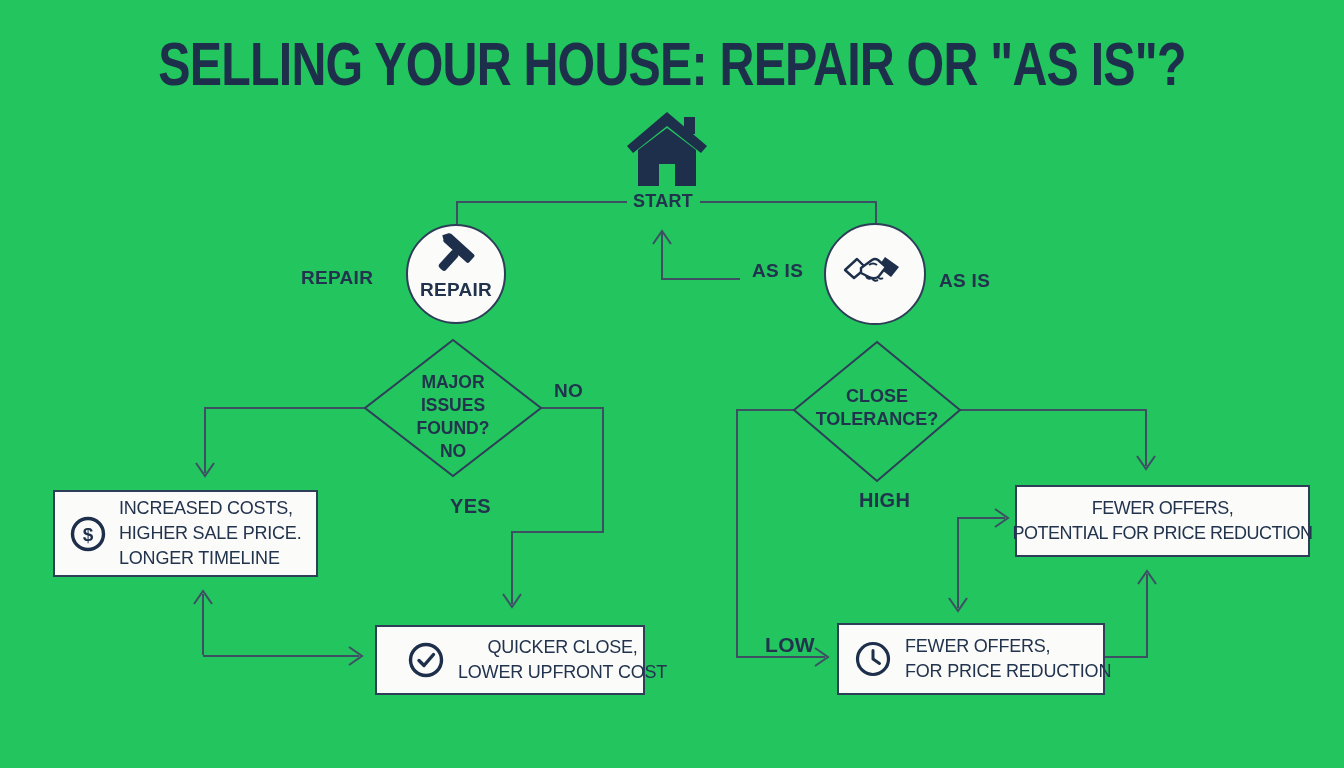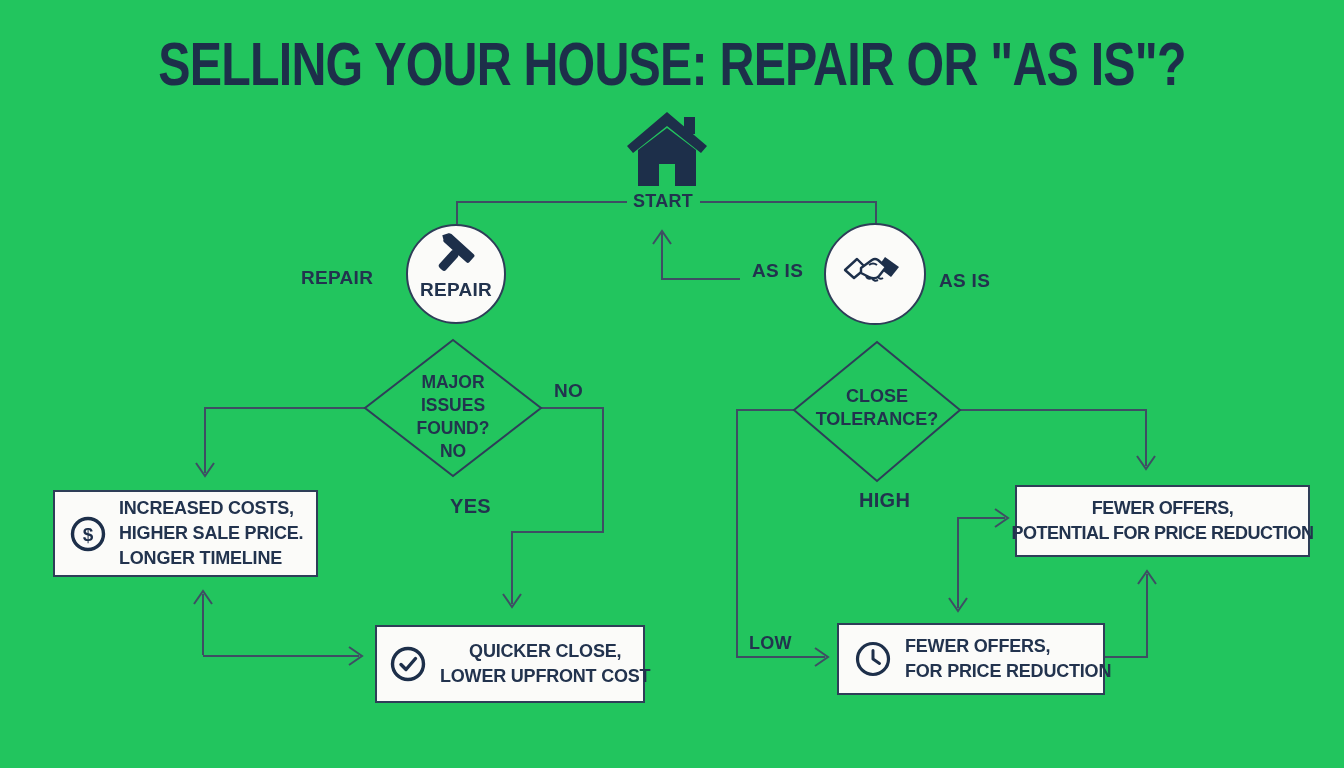--- a/index.html
+++ b/index.html
@@ -17,21 +17,21 @@
   }
   .lbl{
     font-weight:700;color:#22334e;letter-spacing:.3px;white-space:nowrap;
   }
   .ctr{text-align:center;}
   .box{
     position:absolute;border:2px solid #2e3e58;background:#fbfbf9;
     display:flex;align-items:center;box-sizing:border-box;
   }
   .boxtext{
-    font-weight:700;color:#22334e;font-size:18px;line-height:25px;
+    font-weight:400;color:#22334e;font-size:18px;line-height:25px;
     letter-spacing:-0.2px;white-space:nowrap;
   }
   .dmdtext{
     position:absolute;text-align:center;font-weight:700;color:#22334e;
     font-size:17.5px;line-height:23px;letter-spacing:0;
   }
   .iconwrap{position:absolute;display:block;}
   svg{display:block;}
 </style>
 </head>
@@ -123,37 +123,37 @@
     <div>NO</div>
   </div>
   <div class="abs lbl" style="left:554px;top:380px;font-size:19px;">NO</div>
   <div class="abs lbl" style="left:450px;top:495px;font-size:20px;">YES</div>
 
   <div class="dmdtext" style="left:767px;top:385px;width:220px;font-size:18px;">
     <div>CLOSE</div>
     <div>TOLERANCE?</div>
   </div>
   <div class="abs lbl" style="left:859px;top:489px;font-size:20px;">HIGH</div>
-  <div class="abs lbl" style="left:749px;top:633px;font-size:18px;">LOW</div>
+  <div class="abs lbl" style="left:765px;top:633px;font-size:21px;">LOW</div>
 
   <div class="box" style="left:53px;top:490px;width:265px;height:87px;padding-left:14px;">
     <span style="margin-right:12px;">
       <svg width="38" height="38" viewBox="0 0 38 38">
         <circle cx="19" cy="19" r="15.5" fill="none" stroke="#1d2f4a" stroke-width="3.4"></circle>
         <text x="19" y="26" text-anchor="middle" font-size="19" font-weight="bold" fill="#1d2f4a" font-family="Liberation Sans, DejaVu Sans, sans-serif">$</text>
       </svg>
     </span>
     <div class="boxtext">
       <div>INCREASED COSTS,</div>
       <div>HIGHER SALE PRICE.</div>
       <div>LONGER TIMELINE</div>
     </div>
   </div>
 
-  <div class="box" style="left:375px;top:625px;width:270px;height:78px;padding-left:12px;">
+  <div class="box" style="left:375px;top:625px;width:270px;height:70px;padding-left:30px;">
     <span style="margin-right:13px;">
       <svg width="38" height="38" viewBox="0 0 38 38" fill="none" stroke="#1d2f4a">
         <circle cx="19" cy="19" r="15.5" stroke-width="3.4"></circle>
         <path d="M12,19.5 L17,24.5 L26.5,13.5" stroke-width="3.4" stroke-linecap="round" stroke-linejoin="round"></path>
       </svg>
     </span>
     <div class="boxtext" style="text-align:center;flex:1;padding-right:10px;">
       <div>QUICKER CLOSE,</div>
       <div>LOWER UPFRONT COST</div>
     </div>

